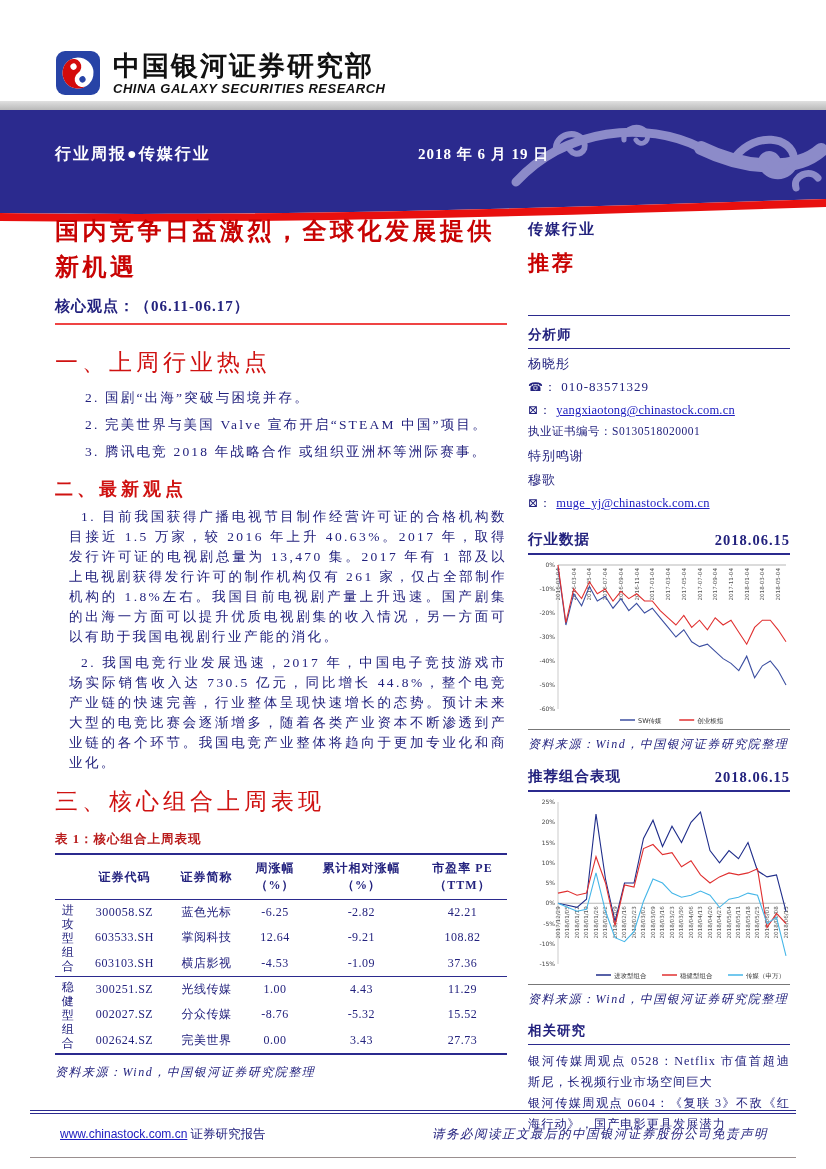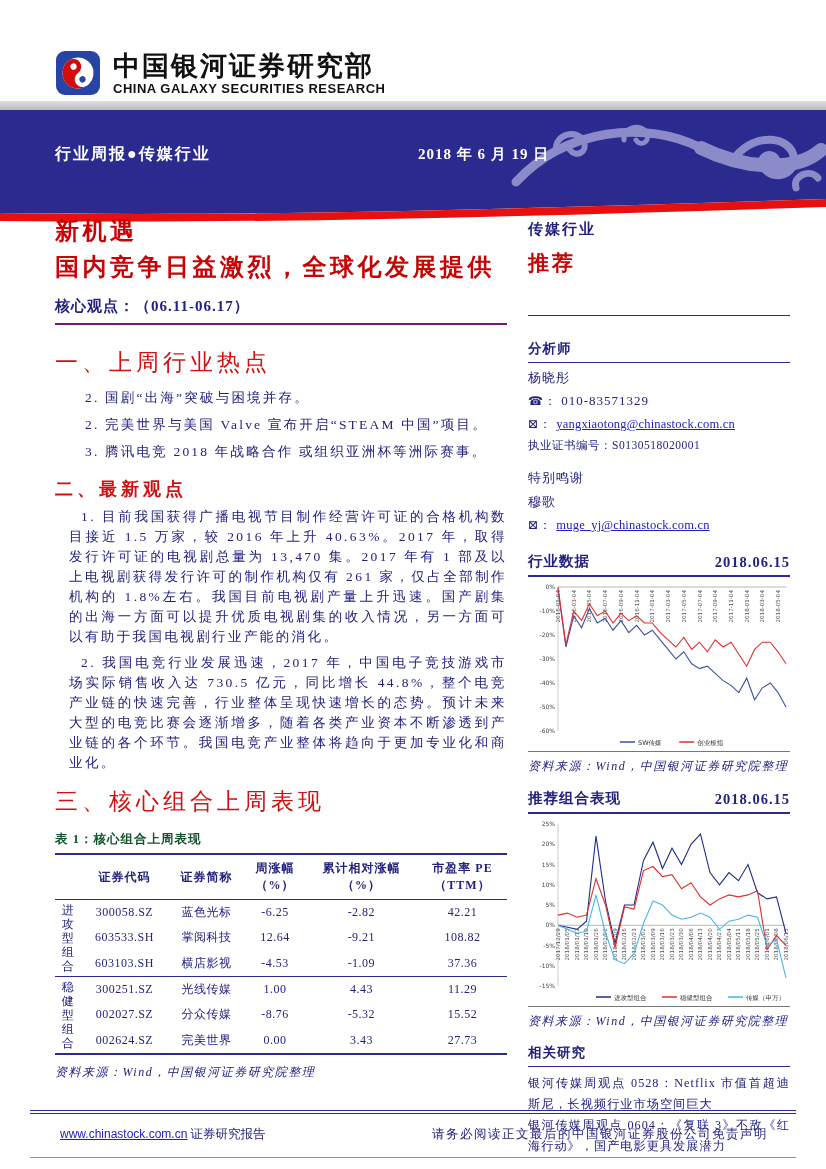--- a/index.html
+++ b/index.html
@@ -2,60 +2,60 @@
 <html><head>
 <meta charset="utf-8">
 <style>
   html,body{margin:0;padding:0;background:#9a9a9a;}
   .page{position:relative;width:826px;height:1169px;background:#fff;overflow:hidden;
         font-family:"Liberation Serif","DejaVu Serif",serif;color:#23227e;}
   
   .brand-row{position:absolute;left:55px;top:50px;display:flex;align-items:center;gap:12px;}
   .brand-cn{font-size:27px;font-weight:bold;color:#111;letter-spacing:2px;line-height:30px;}
   .brand-en{font-size:13px;font-weight:bold;color:#111;letter-spacing:.5px;
-            font-family:"Liberation Sans","DejaVu Sans",sans-serif;}
+            font-family:"Liberation Sans","DejaVu Sans",sans-serif;font-style:italic;}
   .gray-band{position:absolute;left:0;top:101px;width:826px;height:9px;
              background:linear-gradient(#e0e0e0,#b9b9b9);}
   .navy-band{position:absolute;left:0;top:110px;width:826px;height:88px;background:#2b2a8e;}
   .banner-left{position:absolute;left:55px;top:34px;color:#fff;font-weight:bold;
                font-size:16px;letter-spacing:2px;}
   .banner-date{position:absolute;left:418px;top:35px;color:#fff;font-weight:bold;
                font-size:15px;letter-spacing:1px;}
   .clouds{position:absolute;right:0;top:0;}
   .swoosh{position:absolute;left:0;top:197px;}
   
   .main-col{position:absolute;left:55px;top:213px;width:452px;}
   .title{font-size:24px;line-height:36px;font-weight:bold;color:#c80303;letter-spacing:3.5px;}
   .subtitle{margin-top:12px;font-size:15px;font-weight:bold;color:#23227e;letter-spacing:1px;
-            padding-bottom:7px;border-bottom:2px solid #701a75;}
+            padding-bottom:7px;border-bottom:2px solid #ef4444;}
   .sec-h{margin-top:22px;font-size:23px;font-weight:normal;color:#cf1211;letter-spacing:4px;}
   .sec-h2{margin-top:12px;font-size:18px;font-weight:bold;color:#cf1211;letter-spacing:4px;}
   .hotlist{margin-top:6px;margin-left:30px;}
   .hotlist .li{font-size:13.5px;line-height:27px;letter-spacing:2.2px;color:#23227e;}
   .para{margin:6px 0 0 14px;text-indent:12px;font-size:13.5px;line-height:20px;
         letter-spacing:2.4px;text-align:justify;color:#23227e;}
   .sec3-block{position:absolute;left:0;top:561px;width:452px;}
-  .tbl-caption{margin-top:14px;font-size:12.5px;font-weight:bold;color:#14532d;letter-spacing:1px;}
+  .tbl-caption{margin-top:14px;font-size:12.5px;font-weight:bold;color:#b91c1c;letter-spacing:1px;}
   table.core{margin-top:5px;width:452px;border-collapse:collapse;
              border-top:2.5px solid #2b2a8e;border-bottom:2.5px solid #2b2a8e;
              font-size:12px;color:#23227e;}
   table.core thead tr{border-bottom:1.5px solid #2b2a8e;}
   table.core tbody{border-bottom:1px solid #2b2a8e;}
   table.core tbody:last-child{border-bottom:none;}
   table.core th{font-weight:bold;padding:5px 2px;line-height:17px;letter-spacing:1px;}
   table.core td{text-align:center;padding:3px 2px;height:17px;letter-spacing:.5px;}
   td.glabel{width:22px;font-size:12px;line-height:14px;padding:2px 0;
             word-break:break-all;text-align:center;}
   .tbl-source{margin-top:9px;font-size:12px;font-style:italic;color:#23227e;letter-spacing:1.5px;}
   
   .sidebar{position:absolute;left:528px;top:220px;width:262px;}
   .sb-industry{font-size:15px;font-weight:bold;letter-spacing:2px;color:#23227e;}
   .sb-rating{margin-top:10px;font-size:21px;font-weight:bold;letter-spacing:3px;color:#c80303;}
   .sb-divider{margin-top:38px;border-top:1.5px solid #2b2a8e;}
-  .sb-label{margin-top:24px;font-size:13.5px;font-weight:bold;letter-spacing:1px;color:#23227e;
+  .sb-label{margin-top:10px;font-size:13.5px;font-weight:bold;letter-spacing:1px;color:#23227e;
             padding-bottom:4px;border-bottom:1.2px solid #2b2a8e;}
   .sb-line{margin-top:6px;font-size:13px;letter-spacing:1px;color:#23227e;}
   .sb-small{margin-top:5px;font-size:11.5px;letter-spacing:.5px;color:#23227e;}
   .icon{color:#23227e;font-size:12px;}
   a.mail{color:#2020c0;text-decoration:underline;font-size:12.5px;letter-spacing:.2px;}
   .chart-head{margin-top:18px;display:flex;justify-content:space-between;align-items:flex-end;
               font-size:14.5px;font-weight:bold;color:#23227e;letter-spacing:1px;
               padding-bottom:4px;border-bottom:2px solid #2b2a8e;}
   .chart-box{display:block;margin-top:2px;}
   .chart-sep{border:none;border-top:1px solid #777;margin:2px 0 0 0;}
@@ -67,21 +67,21 @@
   .yt{font-size:6px;fill:#444;font-family:"DejaVu Sans",sans-serif;}
   .xt{font-size:5.6px;fill:#555;font-family:"DejaVu Sans",sans-serif;}
   .lg{font-size:6.5px;fill:#333;font-family:"DejaVu Sans",sans-serif;}
   
   .footer{position:absolute;left:30px;top:1110px;width:766px;border-top:4px double #2b2a8e;}
   .footer-row{display:flex;justify-content:space-between;margin-top:12px;
               padding:0 28px 0 30px;font-size:12.5px;color:#23227e;}
   .footer-row a{color:#2020c0;text-decoration:underline;
                 font-family:"Liberation Sans","DejaVu Sans",sans-serif;font-size:12px;}
   .footer-bottom{margin-top:14px;border-top:1px solid #9a8f8f;}
-  .foot-right{letter-spacing:1.5px;}
+  .foot-right{letter-spacing:1.5px;font-style:italic;}
 </style>
 </head>
 <body>
 
 <div class="page">
 
   <div class="brand-row">
     <svg width="46" height="46" viewBox="0 0 46 46">
       <rect x="1" y="1" width="44" height="44" rx="9" fill="#2743a6"></rect>
       <g transform="rotate(-35 23 23)">
@@ -114,22 +114,22 @@
     <span class="banner-date">2018 年 6 月 19 日</span>
   </div>
 
   <svg class="swoosh" width="826" height="28" viewBox="0 0 826 28">
     <path d="M0,0 L826,0 L826,2 C560,10 300,20 0,16 Z" fill="#2b2a8e"></path>
     <path d="M0,16 C300,20 560,10 826,2 L826,10 C560,18 300,27 0,24 Z" fill="#e8100f"></path>
   </svg>
 
   <div class="main-col">
     <div class="title">
+      <div>国内竞争日益激烈，全球化发展提供</div>
       <div>新机遇</div>
-      <div>国内竞争日益激烈，全球化发展提供</div>
     </div>
     <div class="subtitle">核心观点：（06.11-06.17）</div>
 
     <div class="sec-h">一、上周行业热点</div>
     <div class="hotlist" id="hotlist">
         <div class="li">2. 国剧“出海”突破与困境并存。</div>
         <div class="li">2. 完美世界与美国 Valve 宣布开启“STEAM 中国”项目。</div>
         <div class="li">3. 腾讯电竞 2018 年战略合作 或组织亚洲杯等洲际赛事。</div>
       </div>
 
@@ -214,21 +214,21 @@
     <div class="sb-line">
       <span class="icon">☎：</span>
       <span>010-83571329</span>
     </div>
     <div class="sb-line">
       <span class="icon">⊠：</span>
       <a class="mail" href="#">yangxiaotong@chinastock.com.cn</a>
     </div>
     <div class="sb-small">执业证书编号：S0130518020001</div>
 
-    <div class="sb-line" style="margin-top:16px">特别鸣谢</div>
+    <div class="sb-line" style="margin-top:8px">特别鸣谢</div>
     <div class="sb-line">穆歌</div>
     <div class="sb-line">
       <span class="icon">⊠：</span>
       <a class="mail" href="#">muge_yj@chinastock.com.cn</a>
     </div>
 
     <div class="chart-head">
       <span>行业数据</span>
       <span>2018.06.15</span>
     </div>

